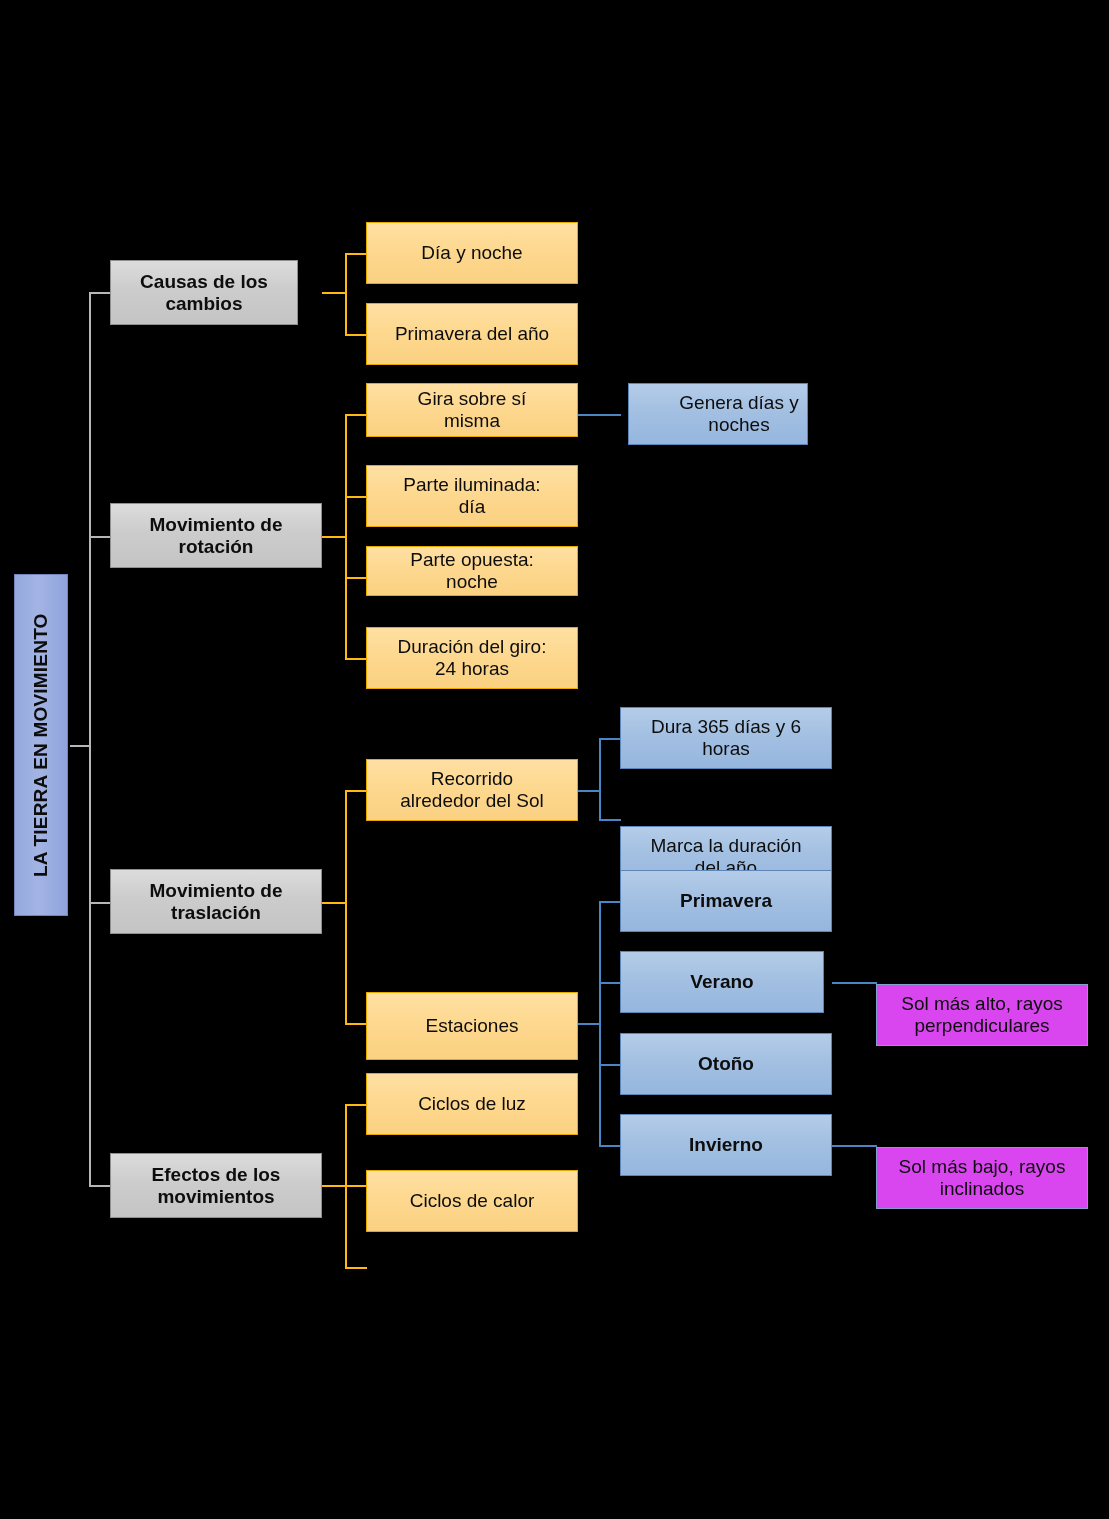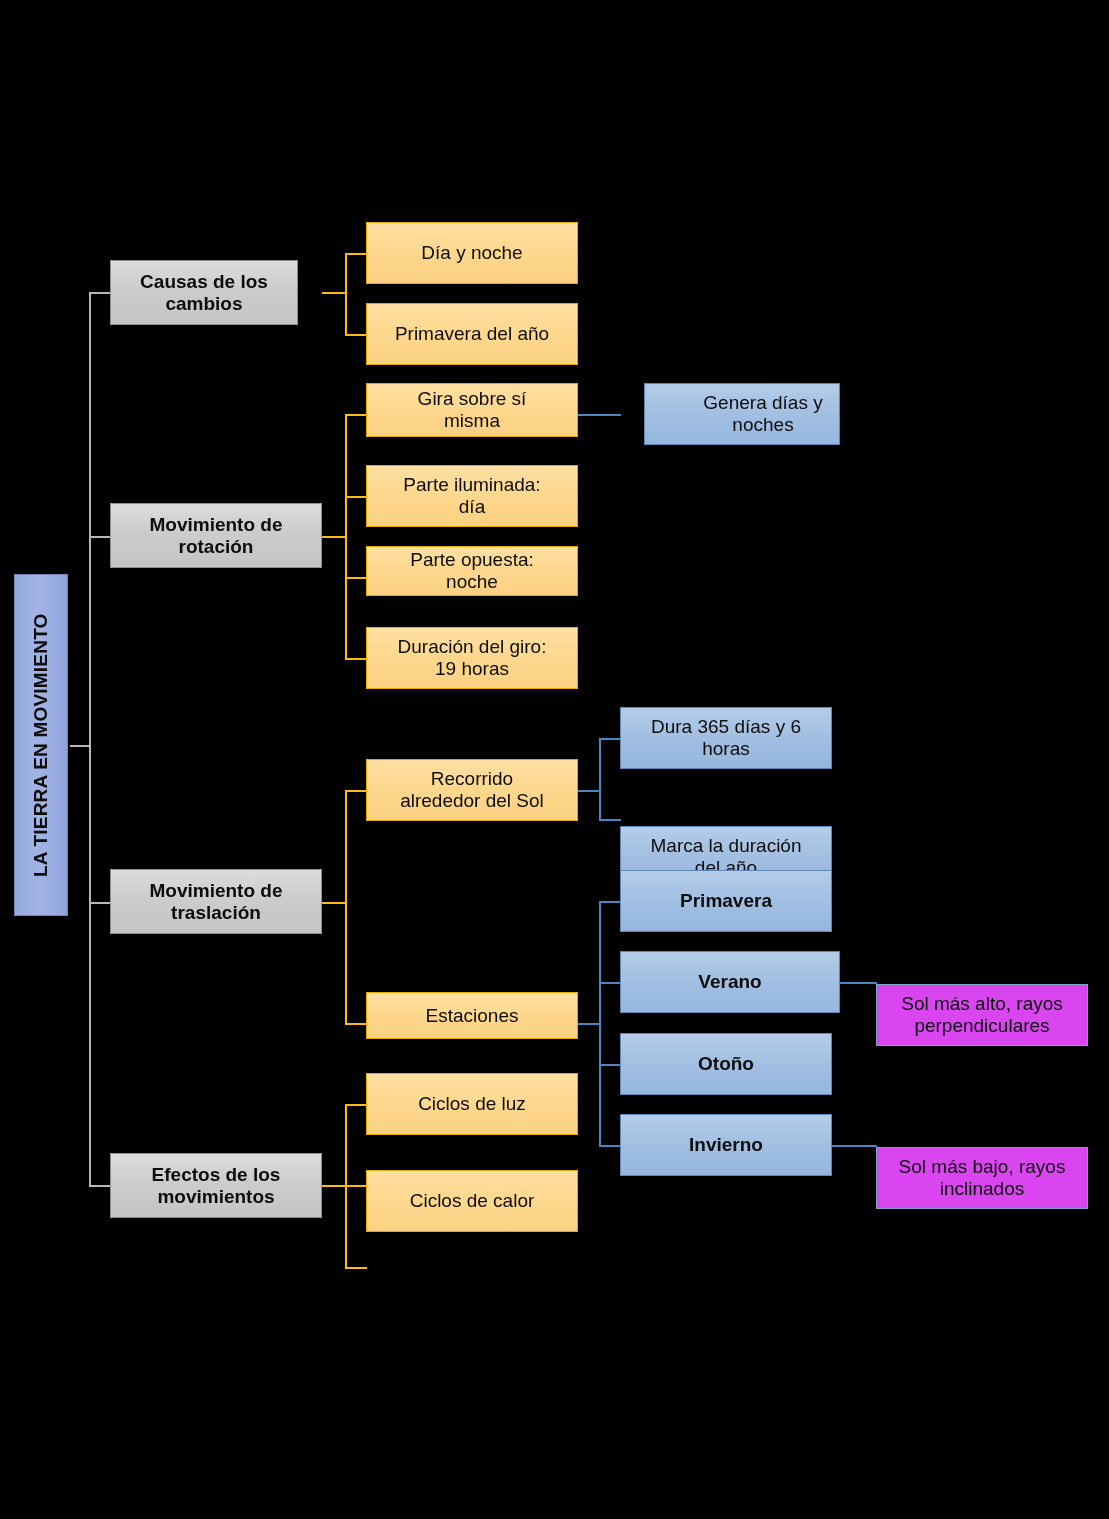--- a/index.html
+++ b/index.html
@@ -148,37 +148,37 @@
 
   <div class="node grey" style="left:110px; top:503px; width:212px; height:65px;">Movimiento de
 rotación</div>
   <div class="node orange" style="left:366px; top:383px; width:212px; height:54px;">Gira sobre sí
 misma</div>
   <div class="node orange" style="left:366px; top:465px; width:212px; height:62px;">Parte iluminada:
 día</div>
   <div class="node orange" style="left:366px; top:546px; width:212px; height:50px;">Parte opuesta:
 noche</div>
   <div class="node orange" style="left:366px; top:627px; width:212px; height:62px;">Duración del giro:
-19 horas</div>
-  <div class="node blue" style="left:644px; top:383px; width:196px; height:62px;padding-left:48px;">Genera días y
+24 horas</div>
+  <div class="node blue" style="left:628px; top:383px; width:180px; height:62px;padding-left:48px;">Genera días y
 noches</div>
 
   <div class="node grey" style="left:110px; top:869px; width:212px; height:65px;">Movimiento de
 traslación</div>
   <div class="node orange" style="left:366px; top:759px; width:212px; height:62px;">Recorrido
 alrededor del Sol</div>
-  <div class="node orange" style="left:366px; top:992px; width:212px; height:47px;">Estaciones</div>
+  <div class="node orange" style="left:366px; top:992px; width:212px; height:68px;">Estaciones</div>
 
   <div class="node blue" style="left:620px; top:707px; width:212px; height:62px;">Dura 365 días y 6
 horas</div>
   <div class="node blue" style="left:620px; top:826px; width:212px; height:62px;">Marca la duración
 del año</div>
 
   <div class="node blue bold" style="left:620px; top:870px; width:212px; height:62px;">Primavera</div>
-  <div class="node blue bold" style="left:620px; top:951px; width:220px; height:62px;">Verano</div>
+  <div class="node blue bold" style="left:620px; top:951px; width:204px; height:62px;">Verano</div>
   <div class="node blue bold" style="left:620px; top:1033px; width:212px; height:62px;">Otoño</div>
   <div class="node blue bold" style="left:620px; top:1114px; width:212px; height:62px;">Invierno</div>
 
   <div class="node blueflat" style="left:876px; top:951px; width:212px; height:62px;">Sol más alto, rayos
 perpendiculares</div>
   <div class="node blueflat" style="left:876px; top:1114px; width:212px; height:62px;">Sol más bajo, rayos
 inclinados</div>
 
   <div class="node grey" style="left:110px; top:1153px; width:212px; height:65px;">Efectos de los
 movimientos</div>

